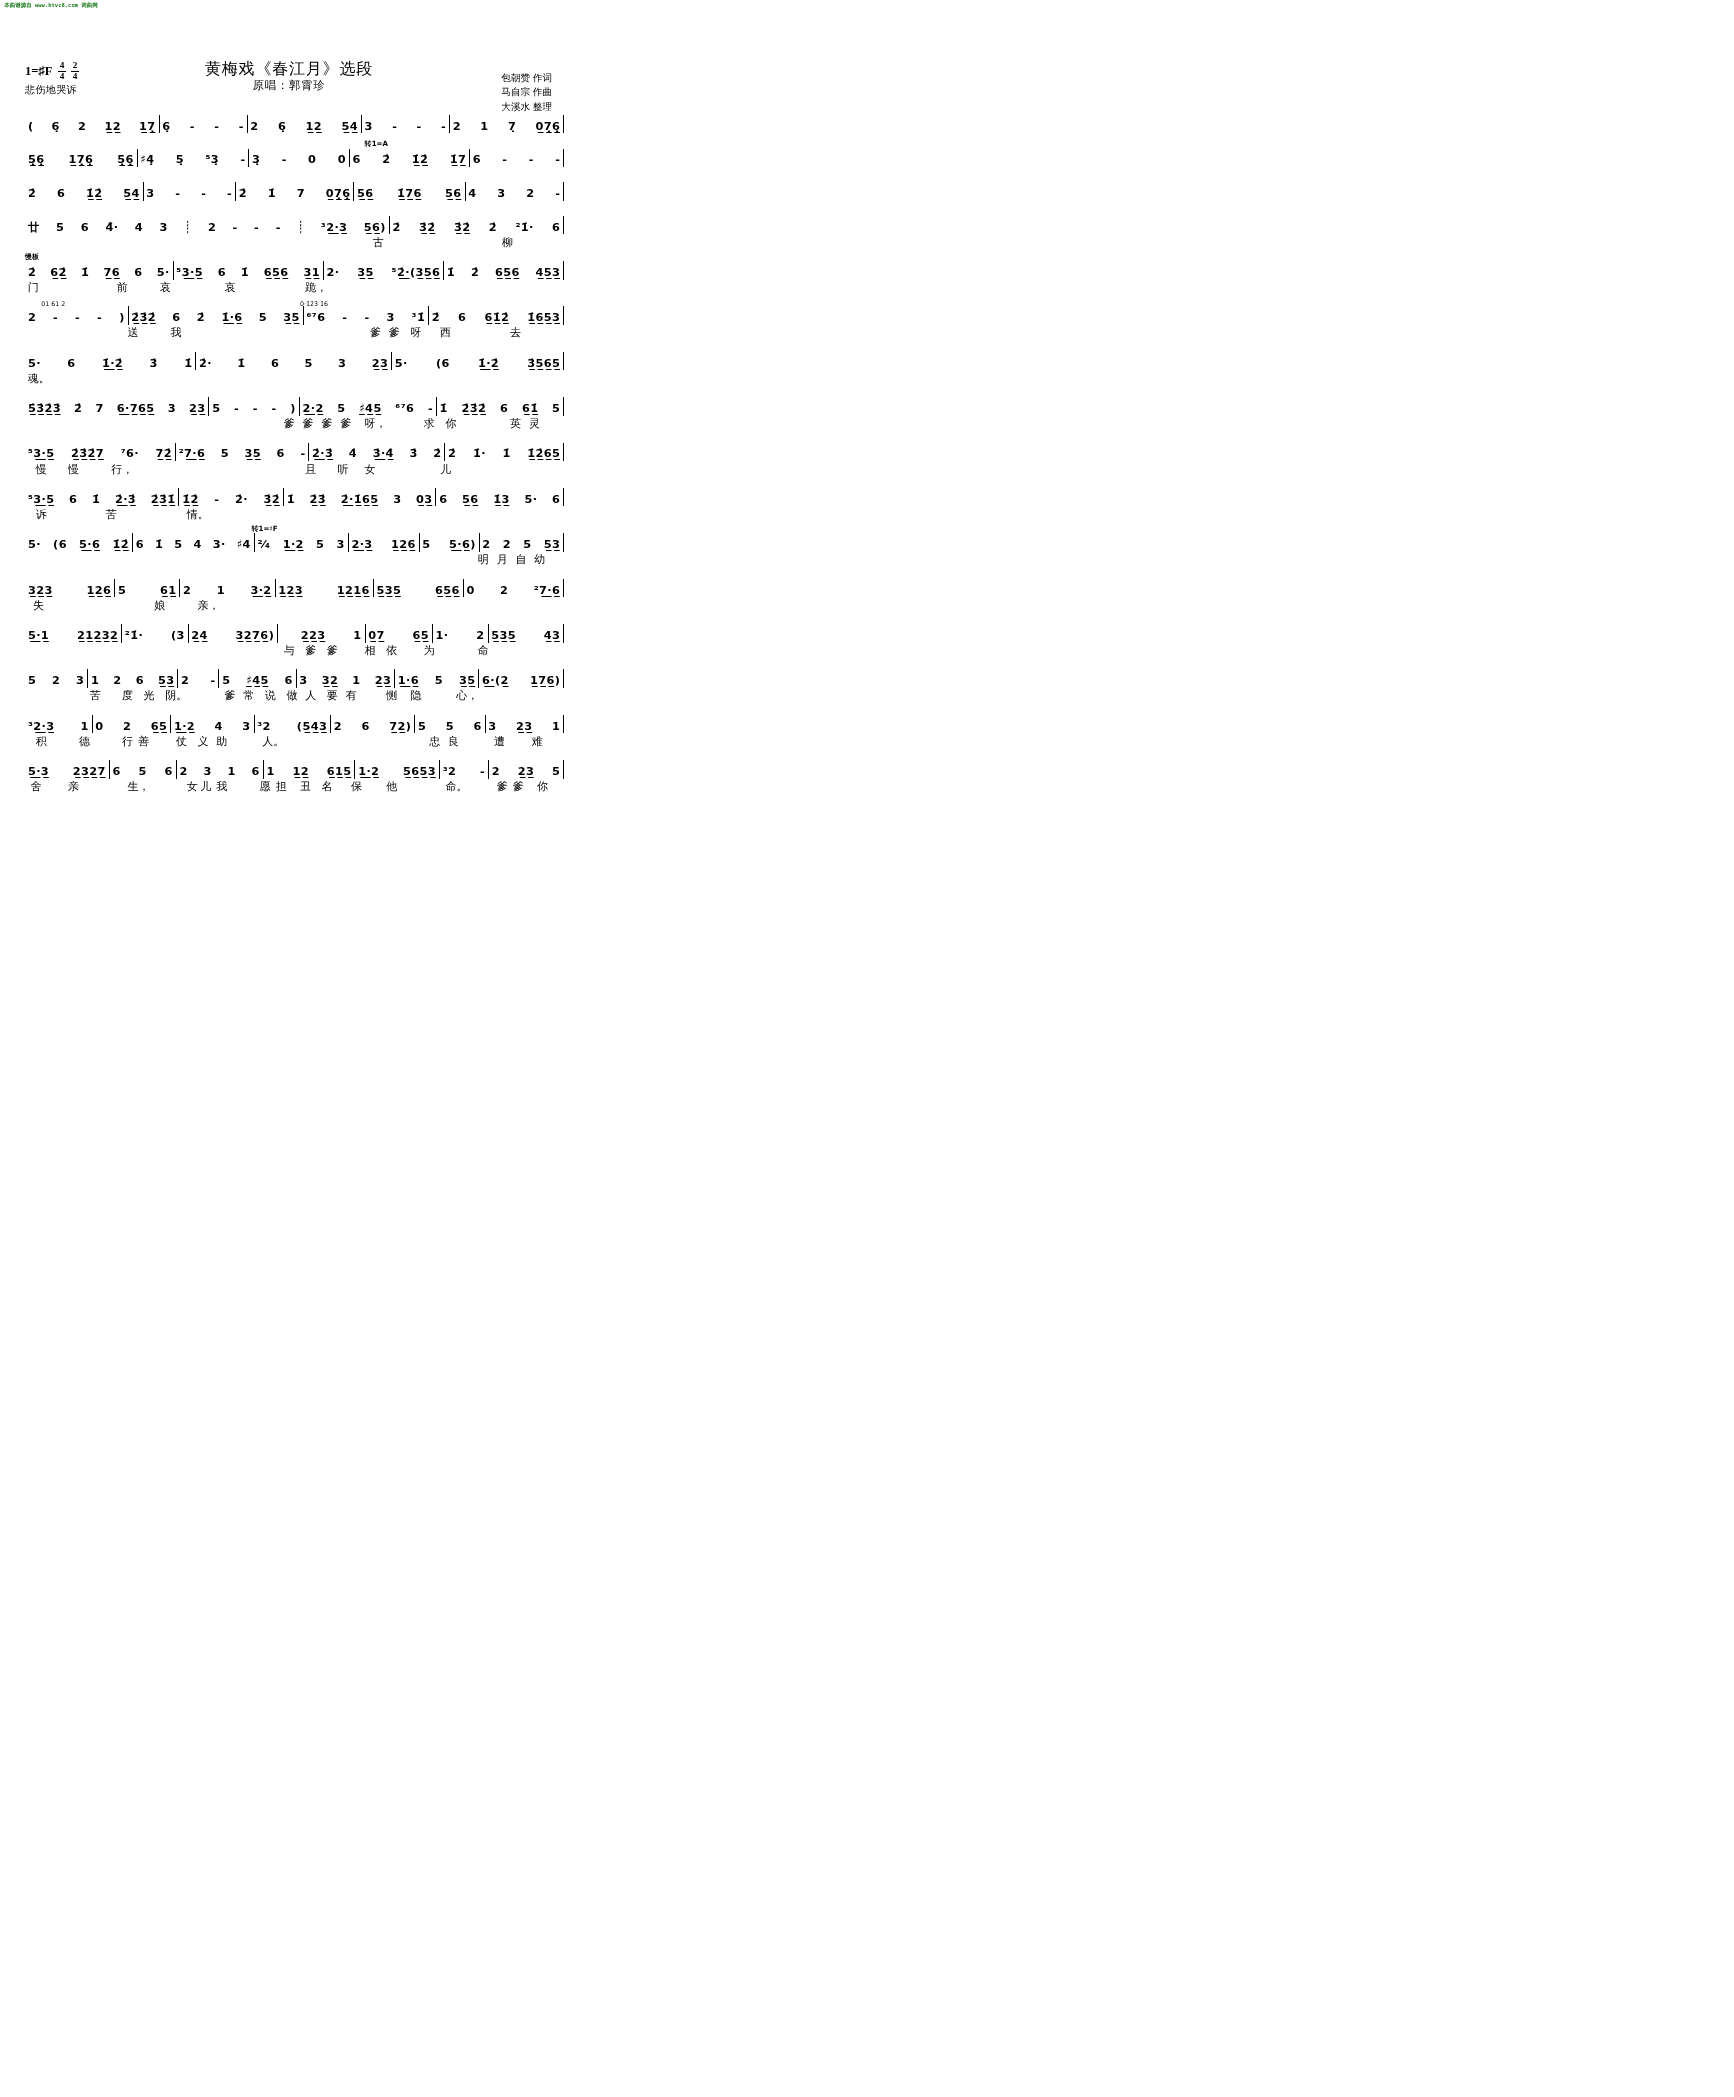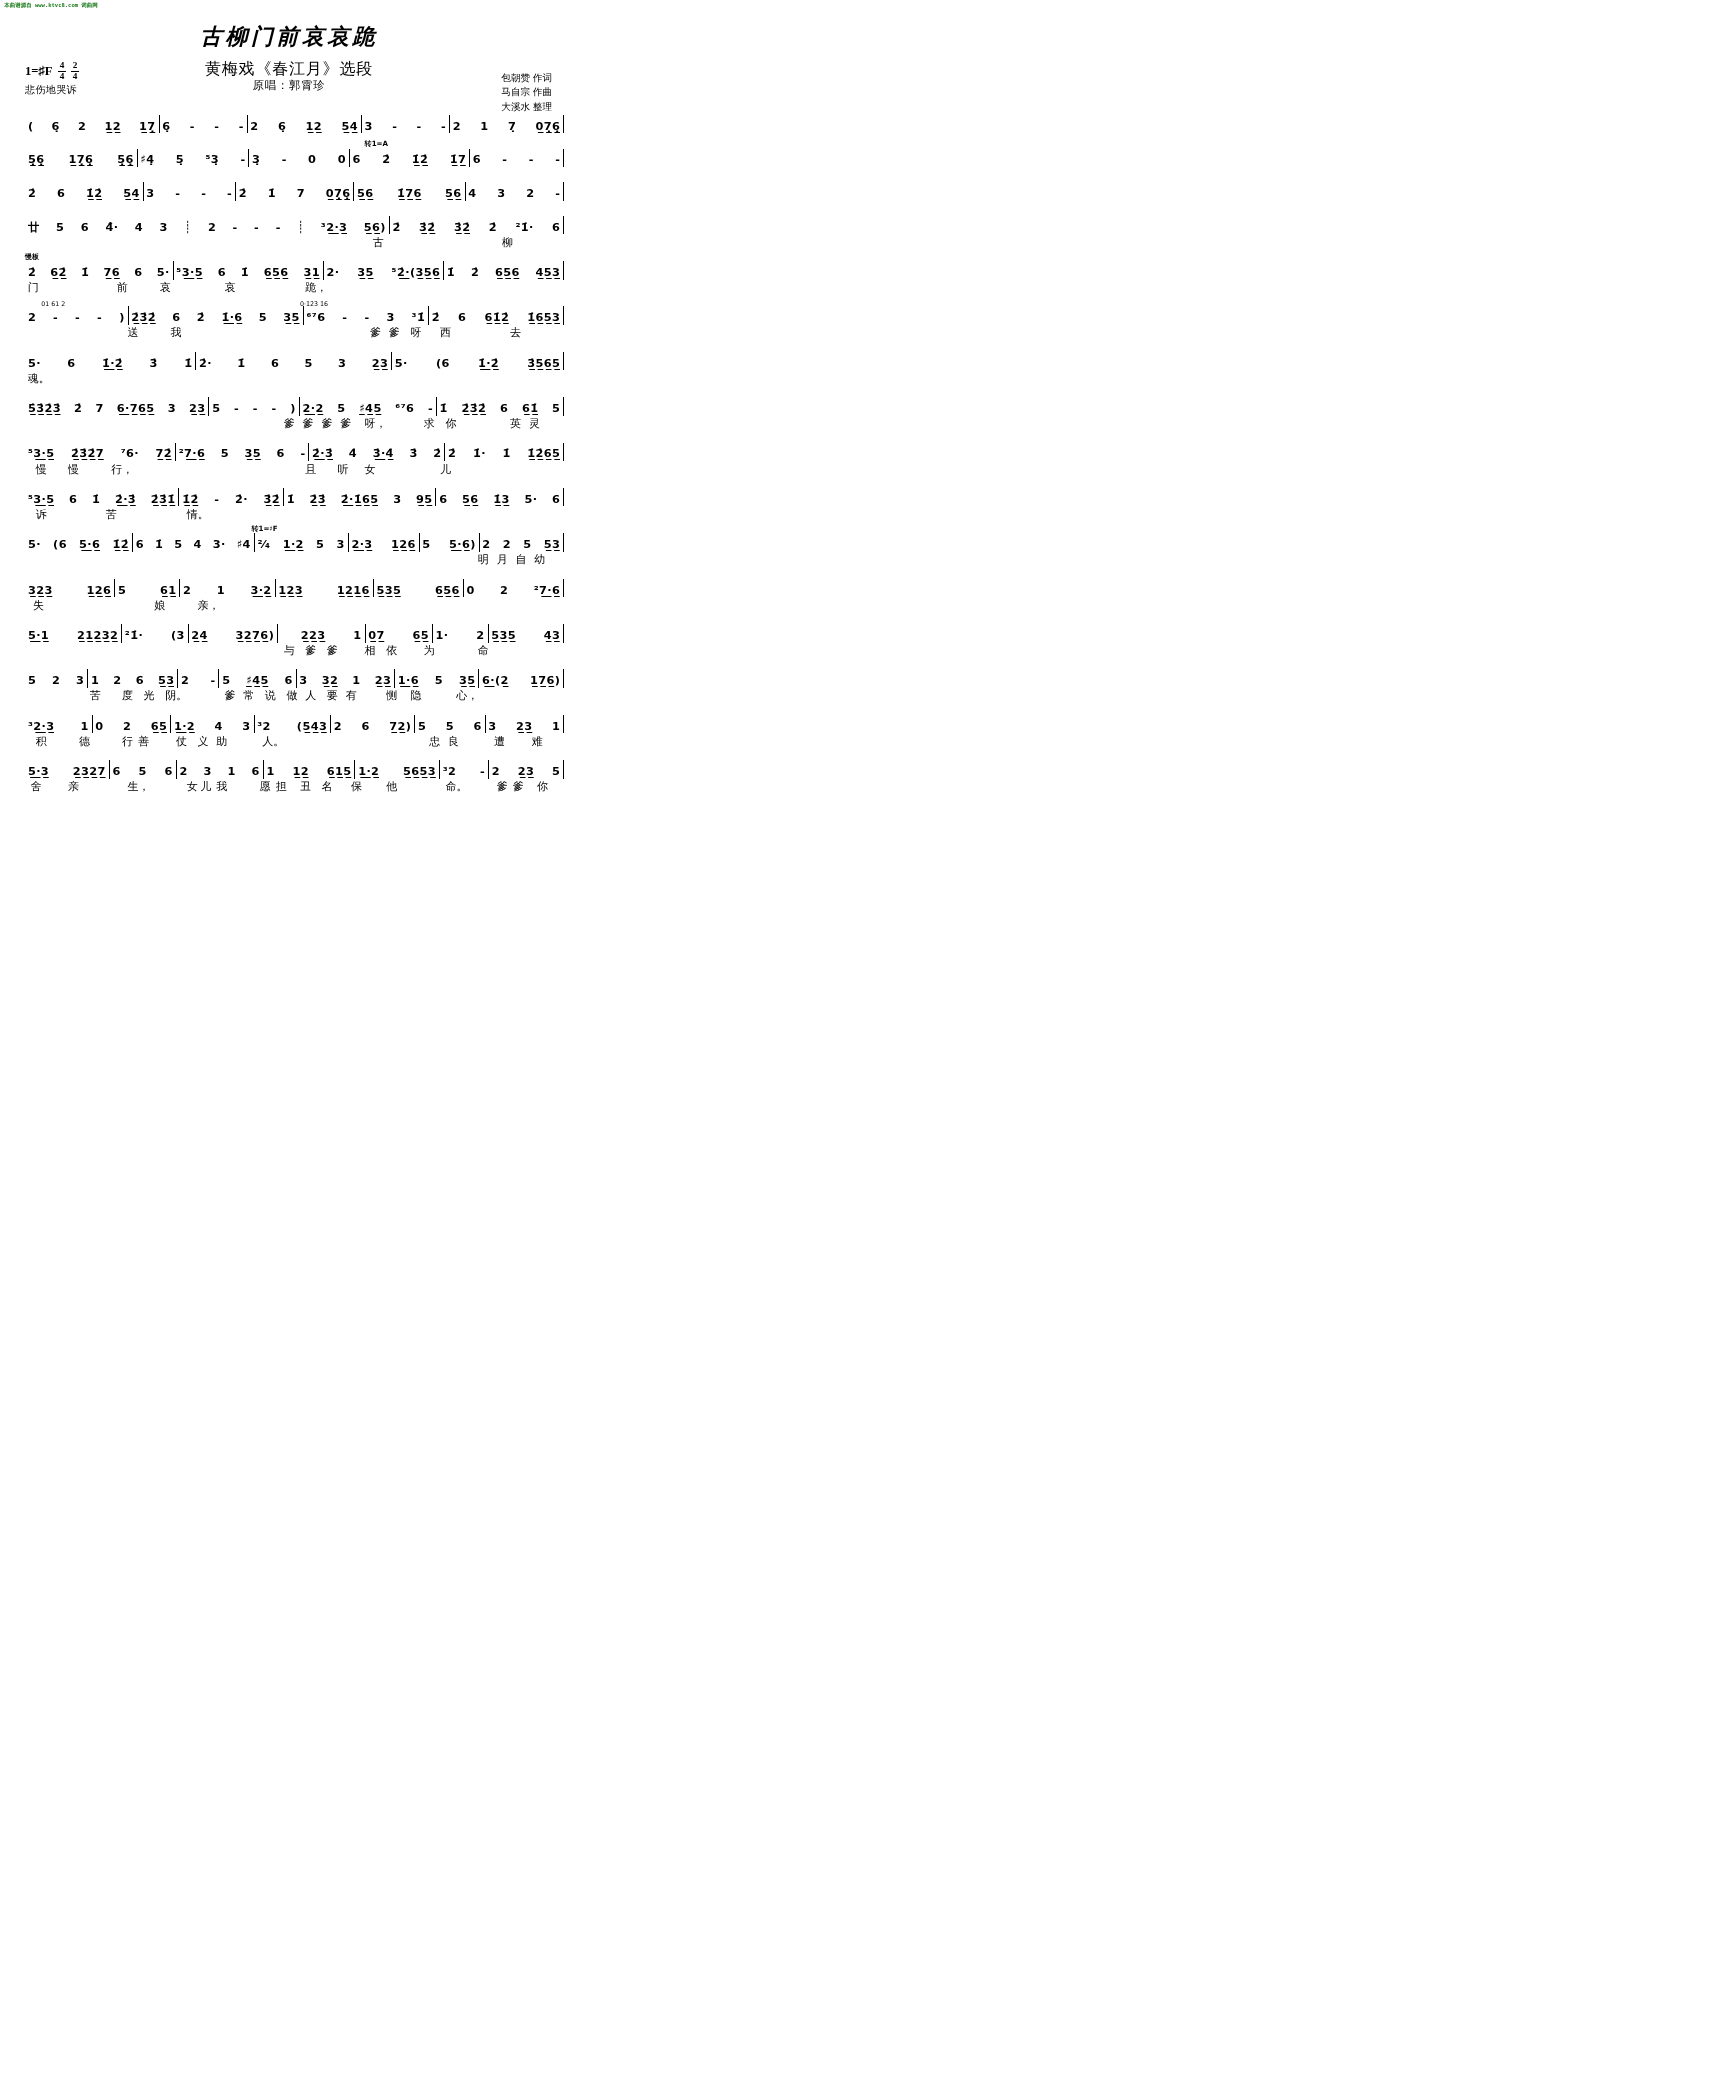--- a/index.html
+++ b/index.html
@@ -32,21 +32,20 @@
   .bar{width:0.8px;background:#000;height:18.5px;flex:0 0 auto;align-self:center;}
   .lyr{position:relative;height:14.3px;}
   .lyr span{position:absolute;top:0;font-size:11px;white-space:pre;}
   .lyr.empty{height:2.5px;}
 </style>
 </head>
 <body>
 
 <div class="page">
   <div class="watermark" style="color: rgb(26, 122, 26);">本曲谱源自 www.ktvc8.com 词曲网</div>
-  <div class="title">古柳门前哀哀跪</div>
   <div class="subtitle">黄梅戏《春江月》选段</div>
   <div class="singer">原唱：郭霄珍</div>
   <div class="keyblock">
     <span>1=♯F</span>
     <span class="frac">
       <span class="num">4</span>
       <span class="den">4</span>
     </span>
     <span class="frac">
       <span class="num">2</span>
@@ -453,21 +452,21 @@
             <span class="tok">-</span>
             <span class="tok">2̇·</span>
             <span class="tok">3̲̇2̲̇</span>
           </span>
           <span class="bar"></span>
           <span class="m" style="flex-grow: 5;">
             <span class="tok">1̇</span>
             <span class="tok">2̲̇3̲̇</span>
             <span class="tok">2̲̇·̲1̲̇6̲5̲</span>
             <span class="tok">3</span>
-            <span class="tok">9̲5̲</span>
+            <span class="tok">0̲3̲</span>
           </span>
           <span class="bar"></span>
           <span class="m" style="flex-grow: 5;">
             <span class="tok">6</span>
             <span class="tok">5̲6̲</span>
             <span class="tok">1̲̇3̲</span>
             <span class="tok">5·</span>
             <span class="tok">6</span>
           </span>
           <span class="bar"></span>

